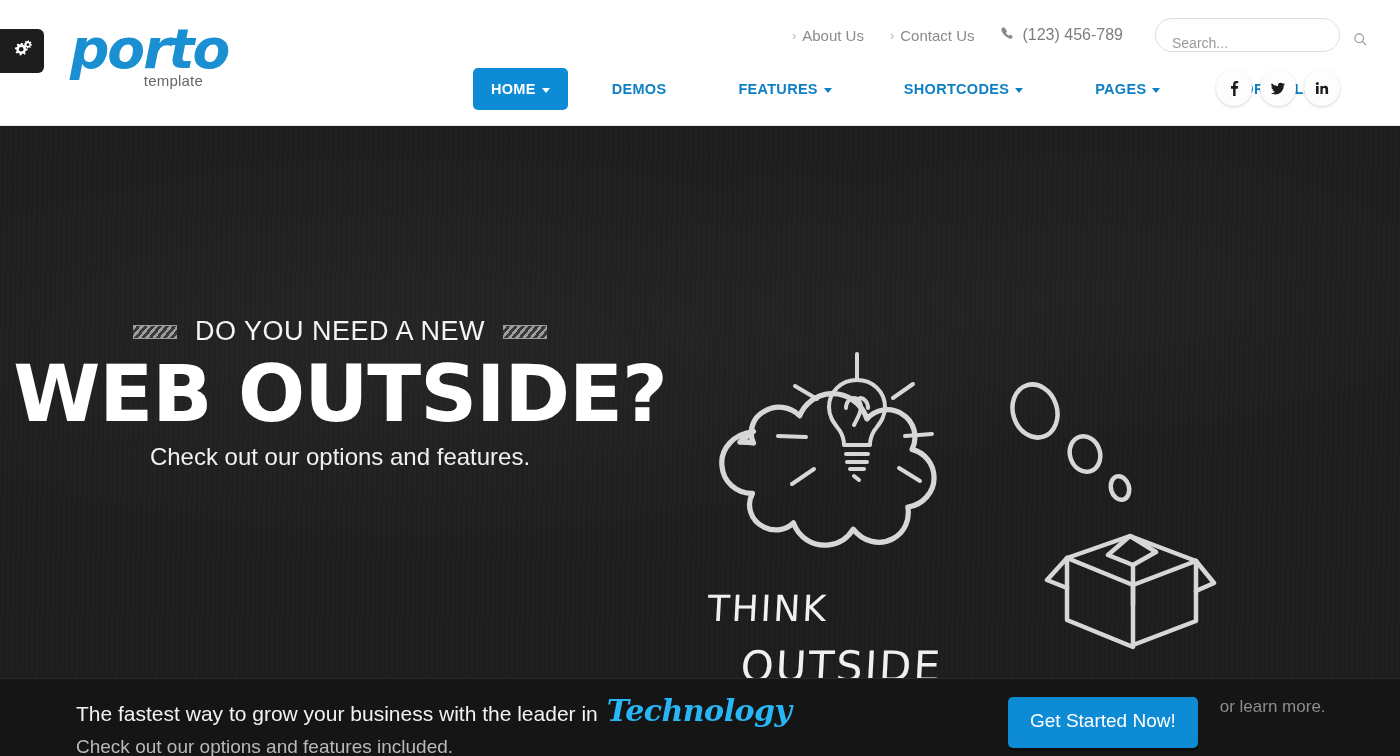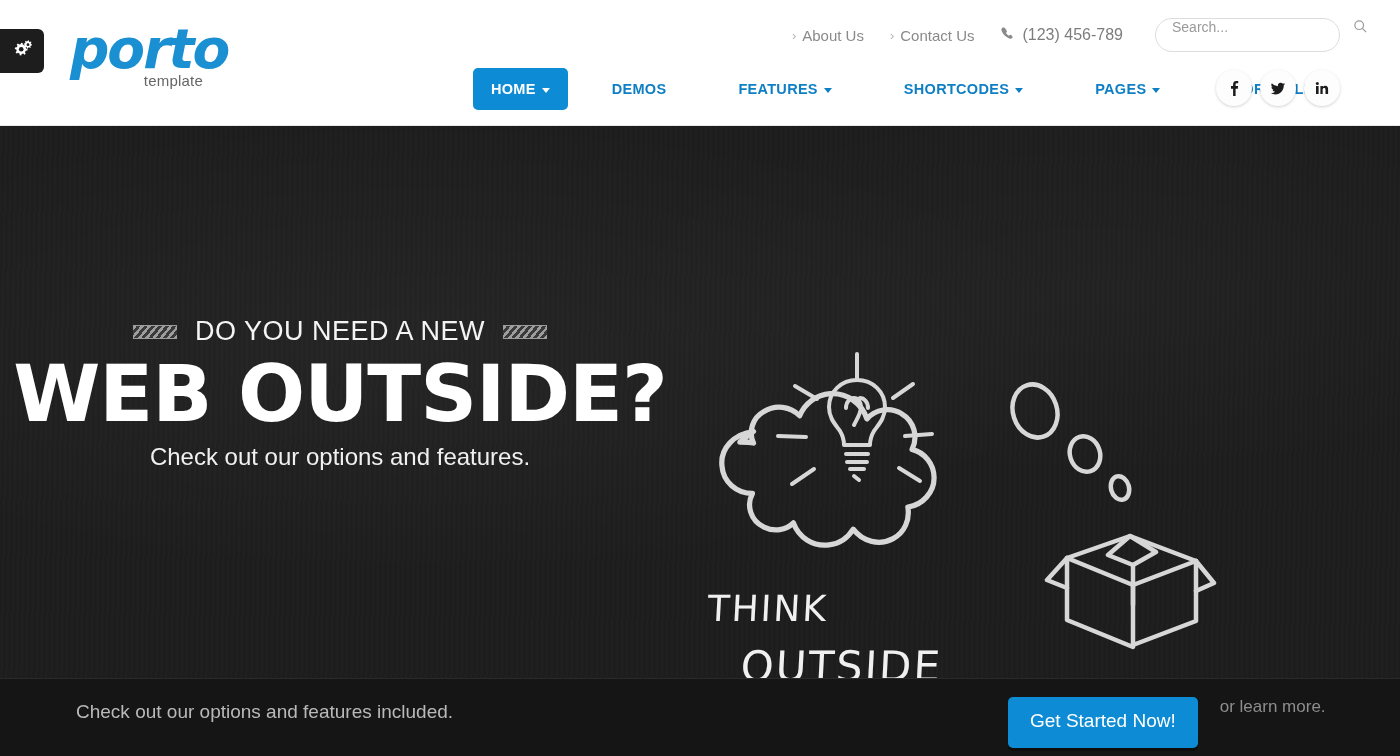--- a/index.html
+++ b/index.html
@@ -63,21 +63,21 @@
   }
   .chev { color: #b4b4b4; font-size: 13px; }
   .phone-wrap { display: flex; align-items: center; gap: 7px; }
   .phone-num { font-size: 16px; color: #7d7d7d; white-space: nowrap; }
 
   .search-box {
     margin-left: 6px;
     width: 185px; height: 34px;
     border: 1px solid #dddddd;
     border-radius: 17px;
-    display: flex; align-items: flex-start;
+    display: flex; align-items: flex-end;
     padding: 0 12px 0 16px;
     background: #fff;
   }
   .search-box input {
     flex: 1; border: none; outline: none;
     font-family: "Liberation Sans", sans-serif;
     font-size: 14px; color: #777;
     background: transparent;
   }
   .search-box input::placeholder { color: #9a9a9a; }
@@ -357,19 +357,23 @@
         <text x="22" y="285" font-size="36" letter-spacing="2" transform="skewX(-3)">THINK</text>
         <text x="58" y="345" font-size="42" letter-spacing="2" transform="skewX(-3)">OUTSIDE</text>
         <text x="105" y="398" font-size="34" letter-spacing="2" transform="skewX(-3)">THE BOX :)</text>
       </g>
     </svg>
   </div>
 </div>
 
 <div class="bottombar">
   <div class="bb-text">
+    <div class="bb-line1">
+      <span>The fastest way to grow your business with the leader in</span>
+      <span class="bb-script">Technology</span>
+    </div>
     <div class="bb-line2">Check out our options and features included.</div>
   </div>
   <div class="bb-cta">
     <button class="cta-btn">Get Started Now!</button>
     <span class="cta-note">or learn more.</span>
   </div>
 </div>
 
 </body></html>

